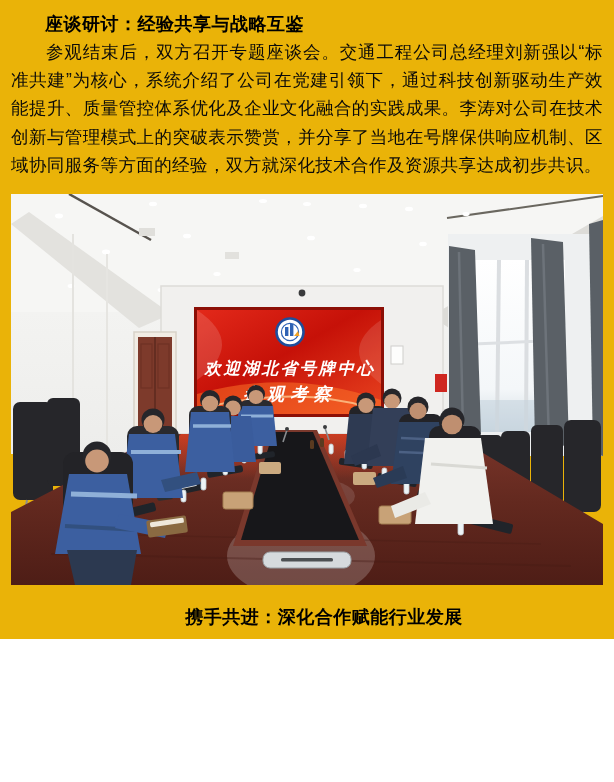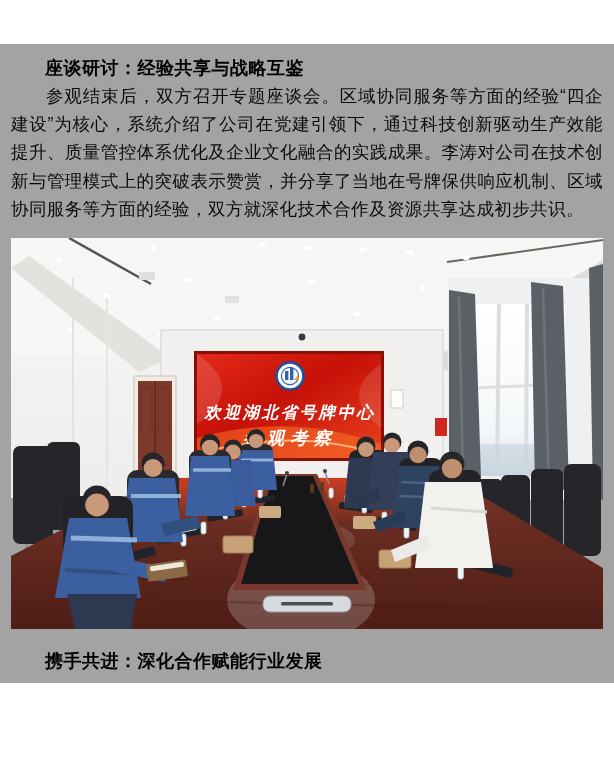--- a/index.html
+++ b/index.html
@@ -1,38 +1,38 @@
 <!DOCTYPE html>
 <html><head>
 <meta charset="utf-8">
 <style>
   html,body{margin:0;padding:0;background:#ffffff;}
   body{width:614px;font-family:"Liberation Sans","DejaVu Sans",sans-serif;color:#000;}
-  .page{width:614px;box-sizing:border-box;padding:10px 11px 8px 11px;background:#a3a3a3;margin-top:44px;}
+  .page{width:614px;box-sizing:border-box;padding:10px 11px 8px 11px;background:#eab308;}
   .sec-heading{
     margin:0;font-size:18px;font-weight:700;line-height:28px;color:#000;
     padding-left:34px;letter-spacing:0.5px;
   }
   .sec-para{
     margin:0;font-size:17.5px;line-height:28.2px;color:#0a0a0a;
     text-align:justify;text-justify:inter-ideograph;text-indent:2em;
     word-break:break-all;letter-spacing:0.4px;
   }
-  .heading-2{margin-top:18px;}
+  .heading-2{margin-top:18px;text-align:center;}
   figure.photo{margin:15px 0 0 0;padding:0;width:592px;height:391px;line-height:0;font-style:italic;}
   figure.photo svg{display:block;width:592px;height:391px;}
   .scr-line{font-family:"Liberation Sans","DejaVu Sans",sans-serif;font-weight:700;fill:#ffffff;}
 </style>
 </head>
 <body>
 
 <div class="page">
 
   <h2 class="sec-heading">座谈研讨：经验共享与战略互鉴</h2>
-  <p class="sec-para">参观结束后，双方召开专题座谈会。区域协同服务等方面的经验“四企建设”为核心，系统介绍了公司在党建引领下，通过科技创新驱动生产效能提升、质量管控体系优化及企业文化融合的实践成果。李涛对公司在技术创新与管理模式上的突破表示赞赏，并分享了当地在号牌保供响应机制、区域协同服务等方面的经验，双方就深化技术合作及资源共享达成初步共识。</p>
+  <p class="sec-para">参观结束后，双方召开专题座谈会。交通工程公司总经理刘新强以“标准共建”为核心，系统介绍了公司在党建引领下，通过科技创新驱动生产效能提升、质量管控体系优化及企业文化融合的实践成果。李涛对公司在技术创新与管理模式上的突破表示赞赏，并分享了当地在号牌保供响应机制、区域协同服务等方面的经验，双方就深化技术合作及资源共享达成初步共识。</p>
 
   <figure class="photo">
     <svg viewBox="0 0 592 391" preserveAspectRatio="none">
       <defs>
         <linearGradient id="wallG" x1="0" y1="0" x2="0" y2="1">
           <stop offset="0" stop-color="#f8f8f6"></stop>
             <stop offset="1" stop-color="#ededeb"></stop>
         </linearGradient>
         <linearGradient id="scrG" x1="0" y1="0" x2="1" y2="1">
           <stop offset="0" stop-color="#e3291a"></stop>

